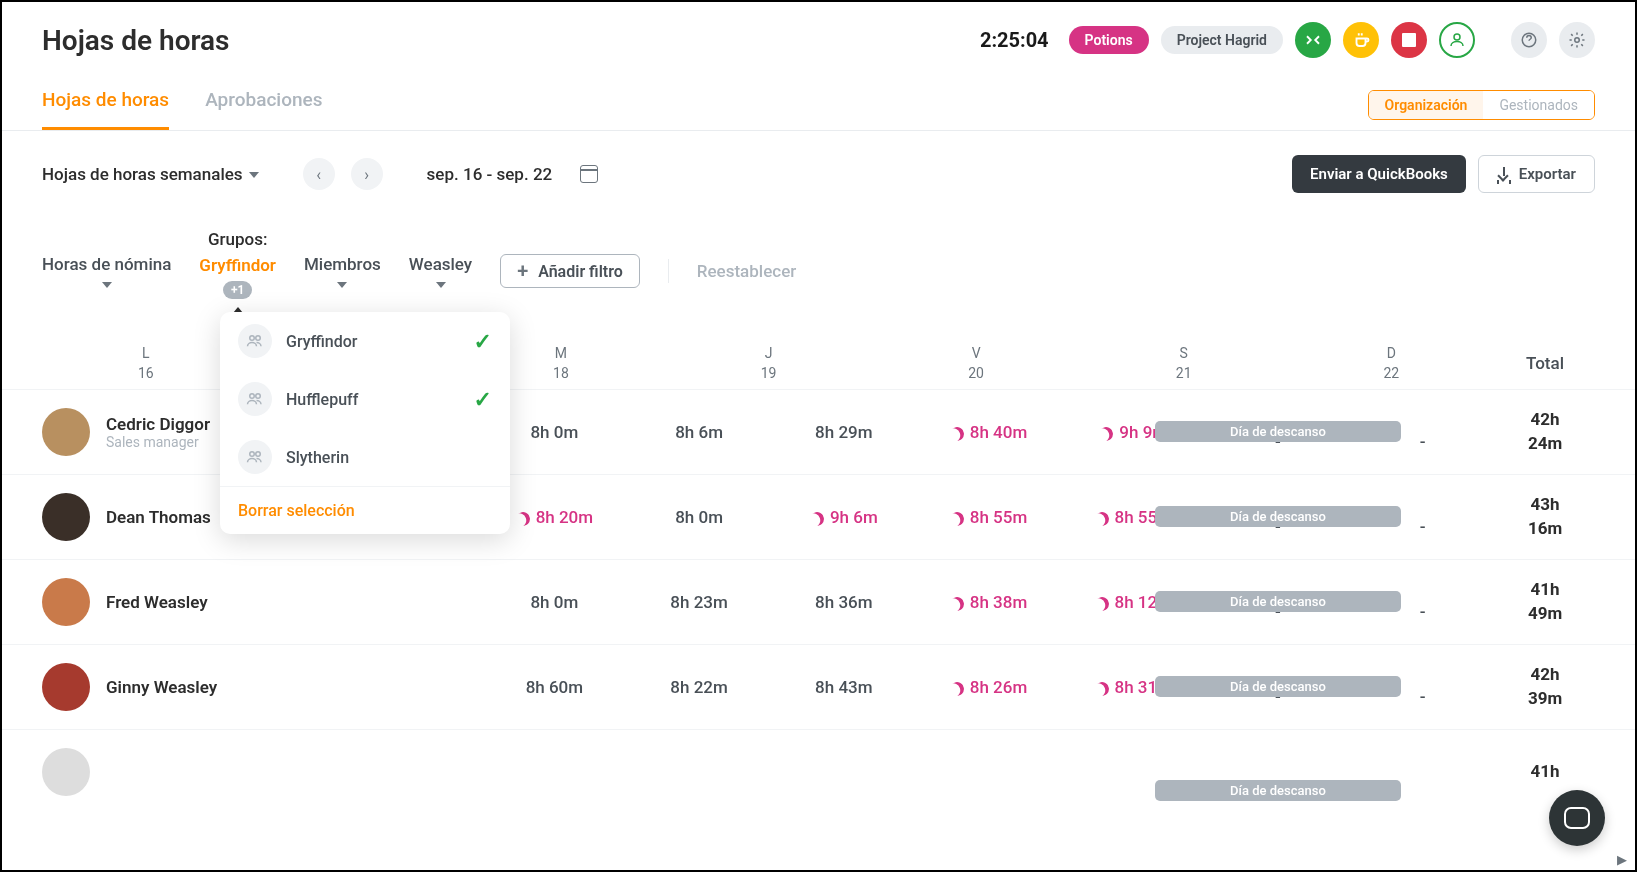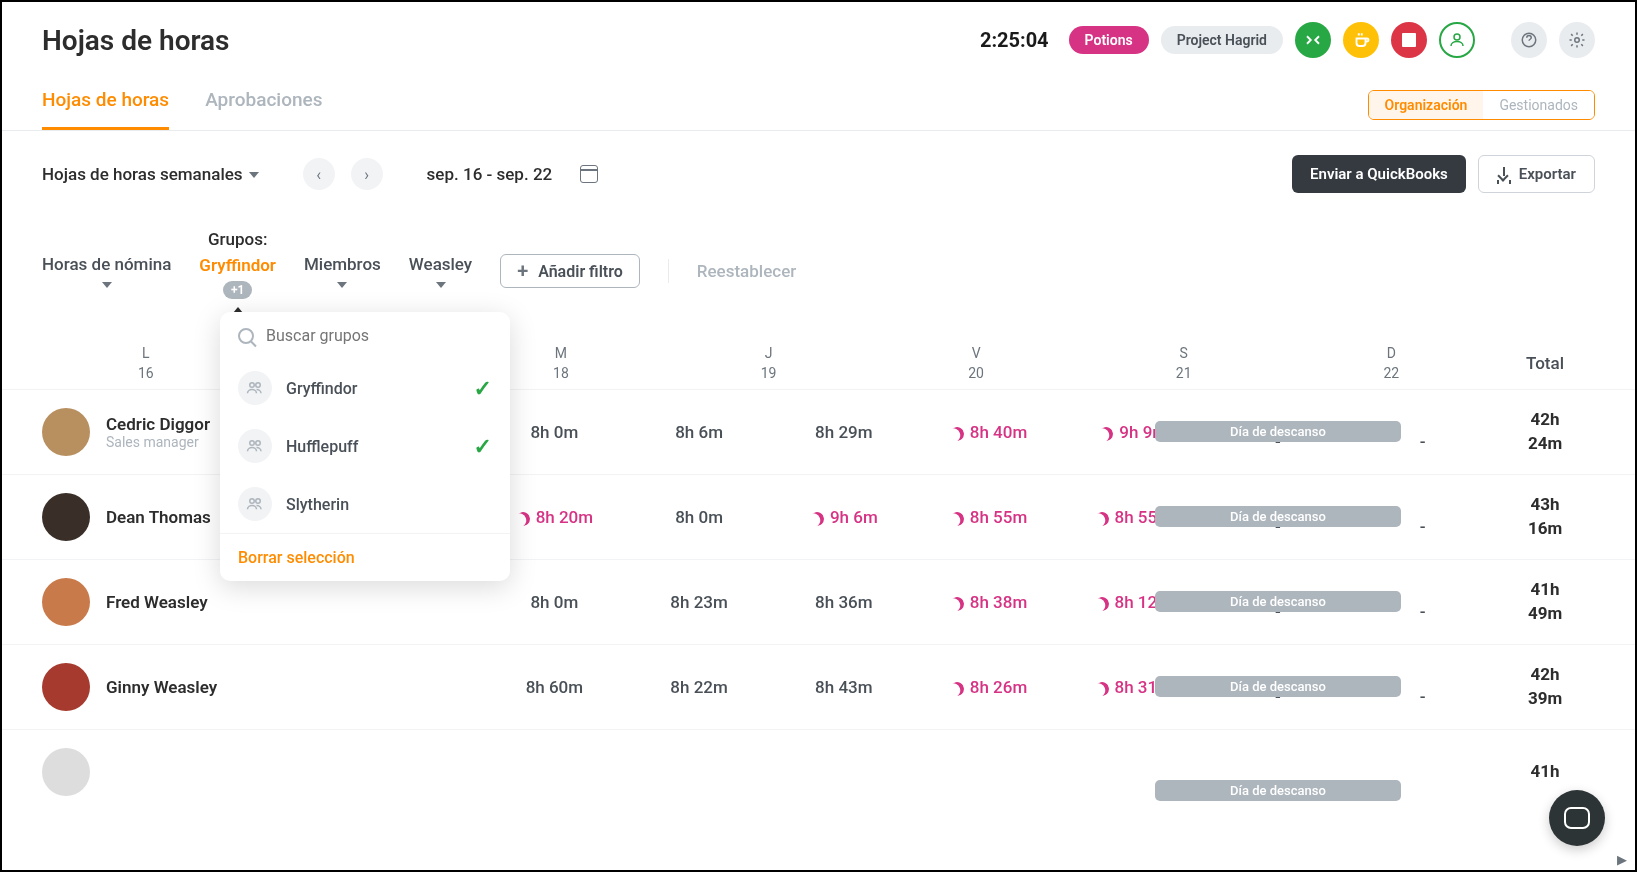--- a/index.html
+++ b/index.html
@@ -338,24 +338,20 @@
         <div class="rest-badge">Día de descanso</div>
       </div>
       <div class="time-col"></div>
       <div class="total-col">
         <div class="total-val">41h</div>
       </div>
     </div>
   </div>
 
 <div class="dropdown-popup">
-  <div class="dd-search">
-    <span class="search-ico"></span>
-    <input placeholder="Buscar grupos" style="">
-  </div>
   <div id="dd-items">
       <div class="dd-item">
         <div class="dd-ico users-ico">
           <svg viewBox="0 0 24 18" fill="none" stroke="#adb5bd" stroke-width="2">
             <circle cx="8" cy="5" r="3"></circle>
             <circle cx="16" cy="5" r="3"></circle>
             <path d="M2 16c0-3 3-5 6-5s6 2 6 5M14 11c3 0 6 2 6 5"></path>
           </svg>
         </div>
         <div class="dd-label">Gryffindor</div>

